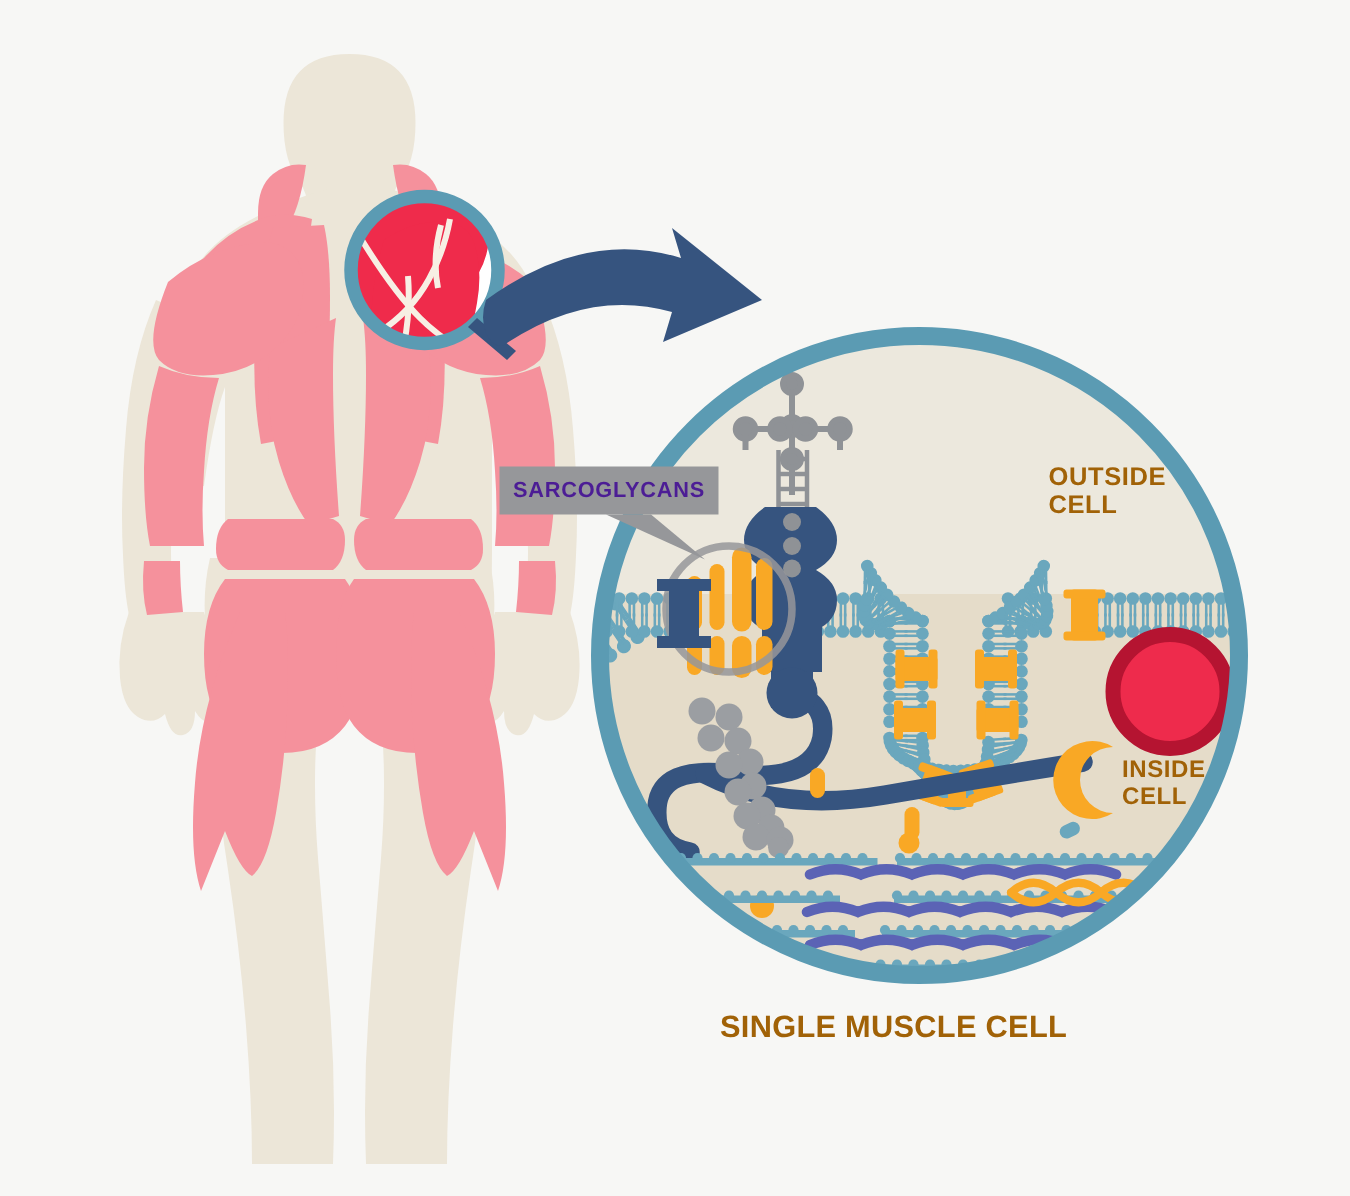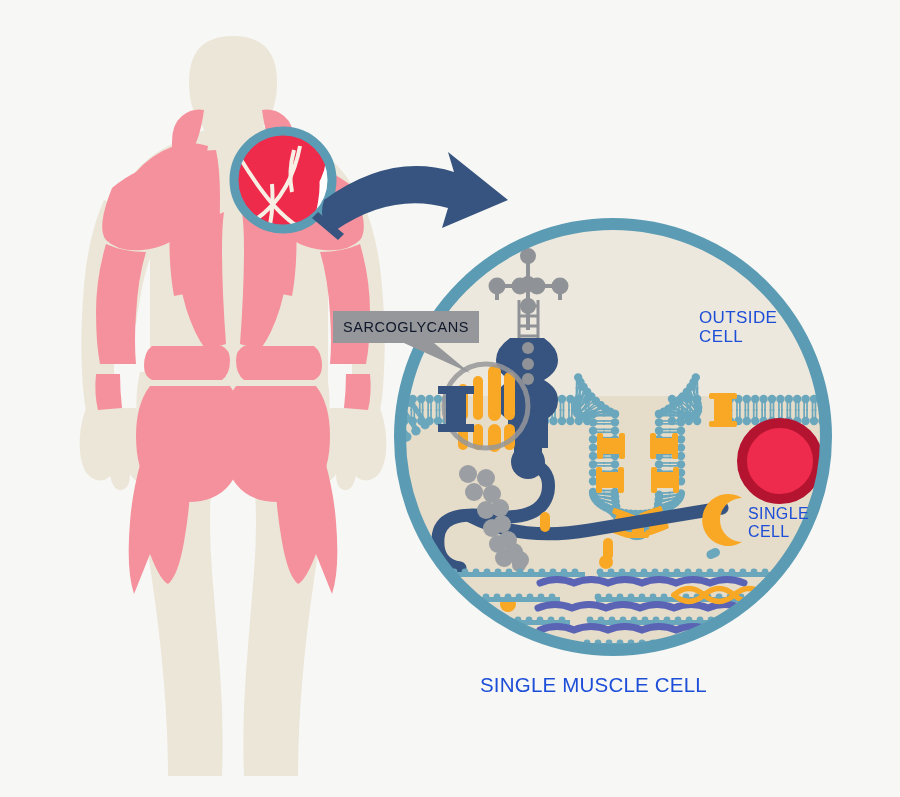--- a/index.html
+++ b/index.html
@@ -8,38 +8,38 @@
     background:#f7f7f5;
     font-family:"Liberation Sans", sans-serif;
     position:relative;
     overflow:hidden;
   }
   #stage { position:absolute; inset:0; }
   svg.layer { position:absolute; left:0; top:0; width:900px; height:797px; }
 
   .lbl {
     position:absolute;
-    font-weight:normal;
-    color:#1d4ed8;
+    font-weight:bold;
+    color:#a16207;
     letter-spacing:0.4px;
     line-height:1.12;
     white-space:pre-line;
   }
   #label-outside-cell { left:699px; top:308px; font-size:17px; }
   #label-inside-cell  { left:748px; top:505px; font-size:16px; }
   #label-single-muscle-cell { left:480px; top:674px; font-size:20.5px; letter-spacing:0.2px; }
 
   #callout-sarcoglycans {
     position:absolute; left:333px; top:311px;
     width:146px; height:32px;
     background:#96979a;
     display:flex; align-items:center; justify-content:center;
   }
   #callout-sarcoglycans .txt {
-    color:#0f172a; font-weight:normal; font-size:14.5px; letter-spacing:0.5px;
+    color:#4c1d95; font-weight:bold; font-size:14.5px; letter-spacing:0.5px;
   }
 </style>
 </head>
 <body>
 
 <div id="stage">
 
   <svg class="layer" viewBox="0 0 900 797">
     <g fill="#ece6d8">
 
@@ -1344,18 +1344,18 @@
     <path d="M404 343 l30 0 l36 30 z" fill="#96979a"></path>
   </svg>
 
   <div id="callout-sarcoglycans">
     <span class="txt">SARCOGLYCANS</span>
   </div>
 
   <div class="lbl" id="label-outside-cell">OUTSIDE
 CELL</div>
 
-  <div class="lbl" id="label-inside-cell">SINGLE
+  <div class="lbl" id="label-inside-cell">INSIDE
 CELL</div>
 
   <div class="lbl" id="label-single-muscle-cell">SINGLE MUSCLE CELL</div>
 
 </div>
 
 </body></html>

